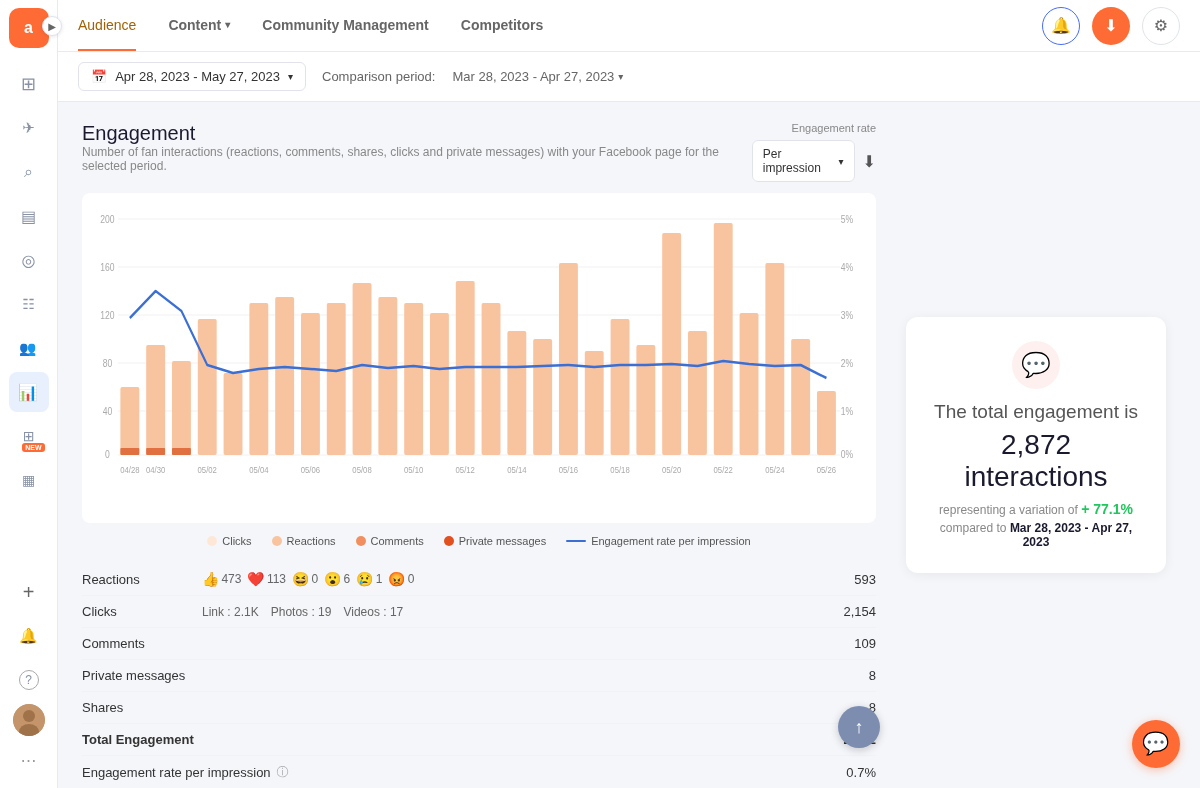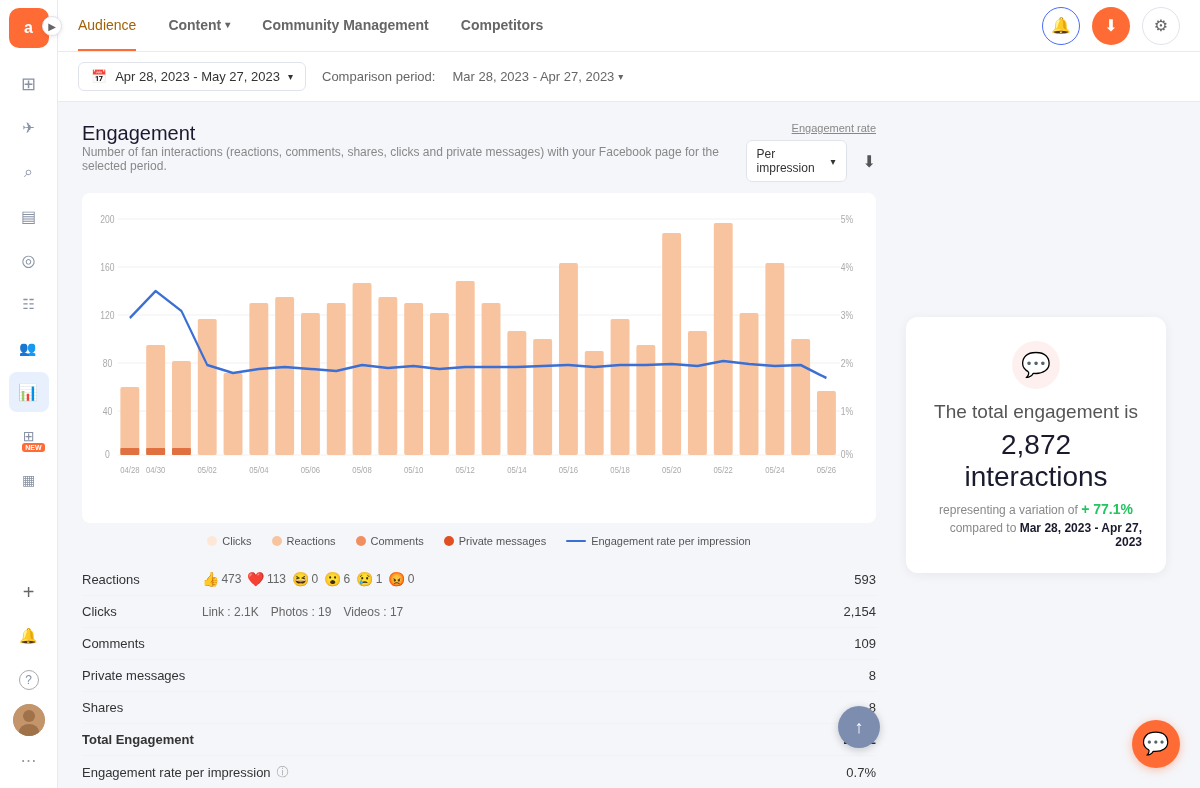--- a/index.html
+++ b/index.html
@@ -176,21 +176,21 @@
       margin-bottom: 4px;
     }
     .section-title { font-size: 20px; font-weight: 400; color: #1a1a2e; }
     .section-desc { font-size: 12px; color: #888; margin-bottom: 16px; }
     .engagement-rate-wrap {
       display: flex;
       flex-direction: column;
       align-items: flex-end;
       gap: 6px;
     }
-    .engagement-rate-label { font-size: 11px; color: #888; text-decoration: underline; }
+    .engagement-rate-label { font-size: 11px; color: #888; }
     .engagement-rate-select {
       display: flex;
       align-items: center;
       gap: 6px;
       border: 1px solid #e0e4ea;
       border-radius: 6px;
       padding: 6px 10px;
       font-size: 12px;
       cursor: pointer;
       background: #fff;
@@ -269,21 +269,21 @@
       background: #fff0f0;
       border-radius: 50%;
       display: flex; align-items: center; justify-content: center;
       margin: 0 auto 12px;
       font-size: 24px;
     }
     .total-engagement-label { font-size: 19px; color: #555; margin-bottom: 6px; }
     .interactions-big { font-size: 28px; font-weight: 400; color: #1a1a2e; margin-bottom: 8px; }
     .variation-label { font-size: 12px; color: #888; margin-bottom: 4px; }
     .variation-positive { color: #22c55e; font-weight: 600; font-size: 14px; }
-    .compared-to { font-size: 12px; color: #888; text-align: right; }
+    .compared-to { font-size: 12px; color: #888; }
     .compared-period { font-size: 12px; font-weight: 600; color: #1a1a2e; }
 
     
     .scroll-top-btn {
       position: fixed;
       bottom: 40px;
       right: 320px;
       width: 42px; height: 42px;
       border-radius: 50%;
       background: #7c8db0;
@@ -424,21 +424,21 @@
 
     <div class="left-panel">
 
       <div class="section-header">
         <div>
           <div class="section-title">Engagement</div>
           <div class="section-desc">Number of fan interactions (reactions, comments, shares, clicks and private messages) with your Facebook page for the selected period.</div>
         </div>
         <div class="engagement-rate-wrap">
           <span class="engagement-rate-label">Engagement rate</span>
-          <div style="display:flex; align-items:center; gap:8px;">
+          <div style="display:flex; align-items:center; gap:0;">
             <div class="engagement-rate-select">
               <span>Per impression</span>
               <span style="font-size:10px;">▾</span>
             </div>
             <span class="download-icon-small">⬇</span>
           </div>
         </div>
       </div>
 
       <div class="chart-container">

